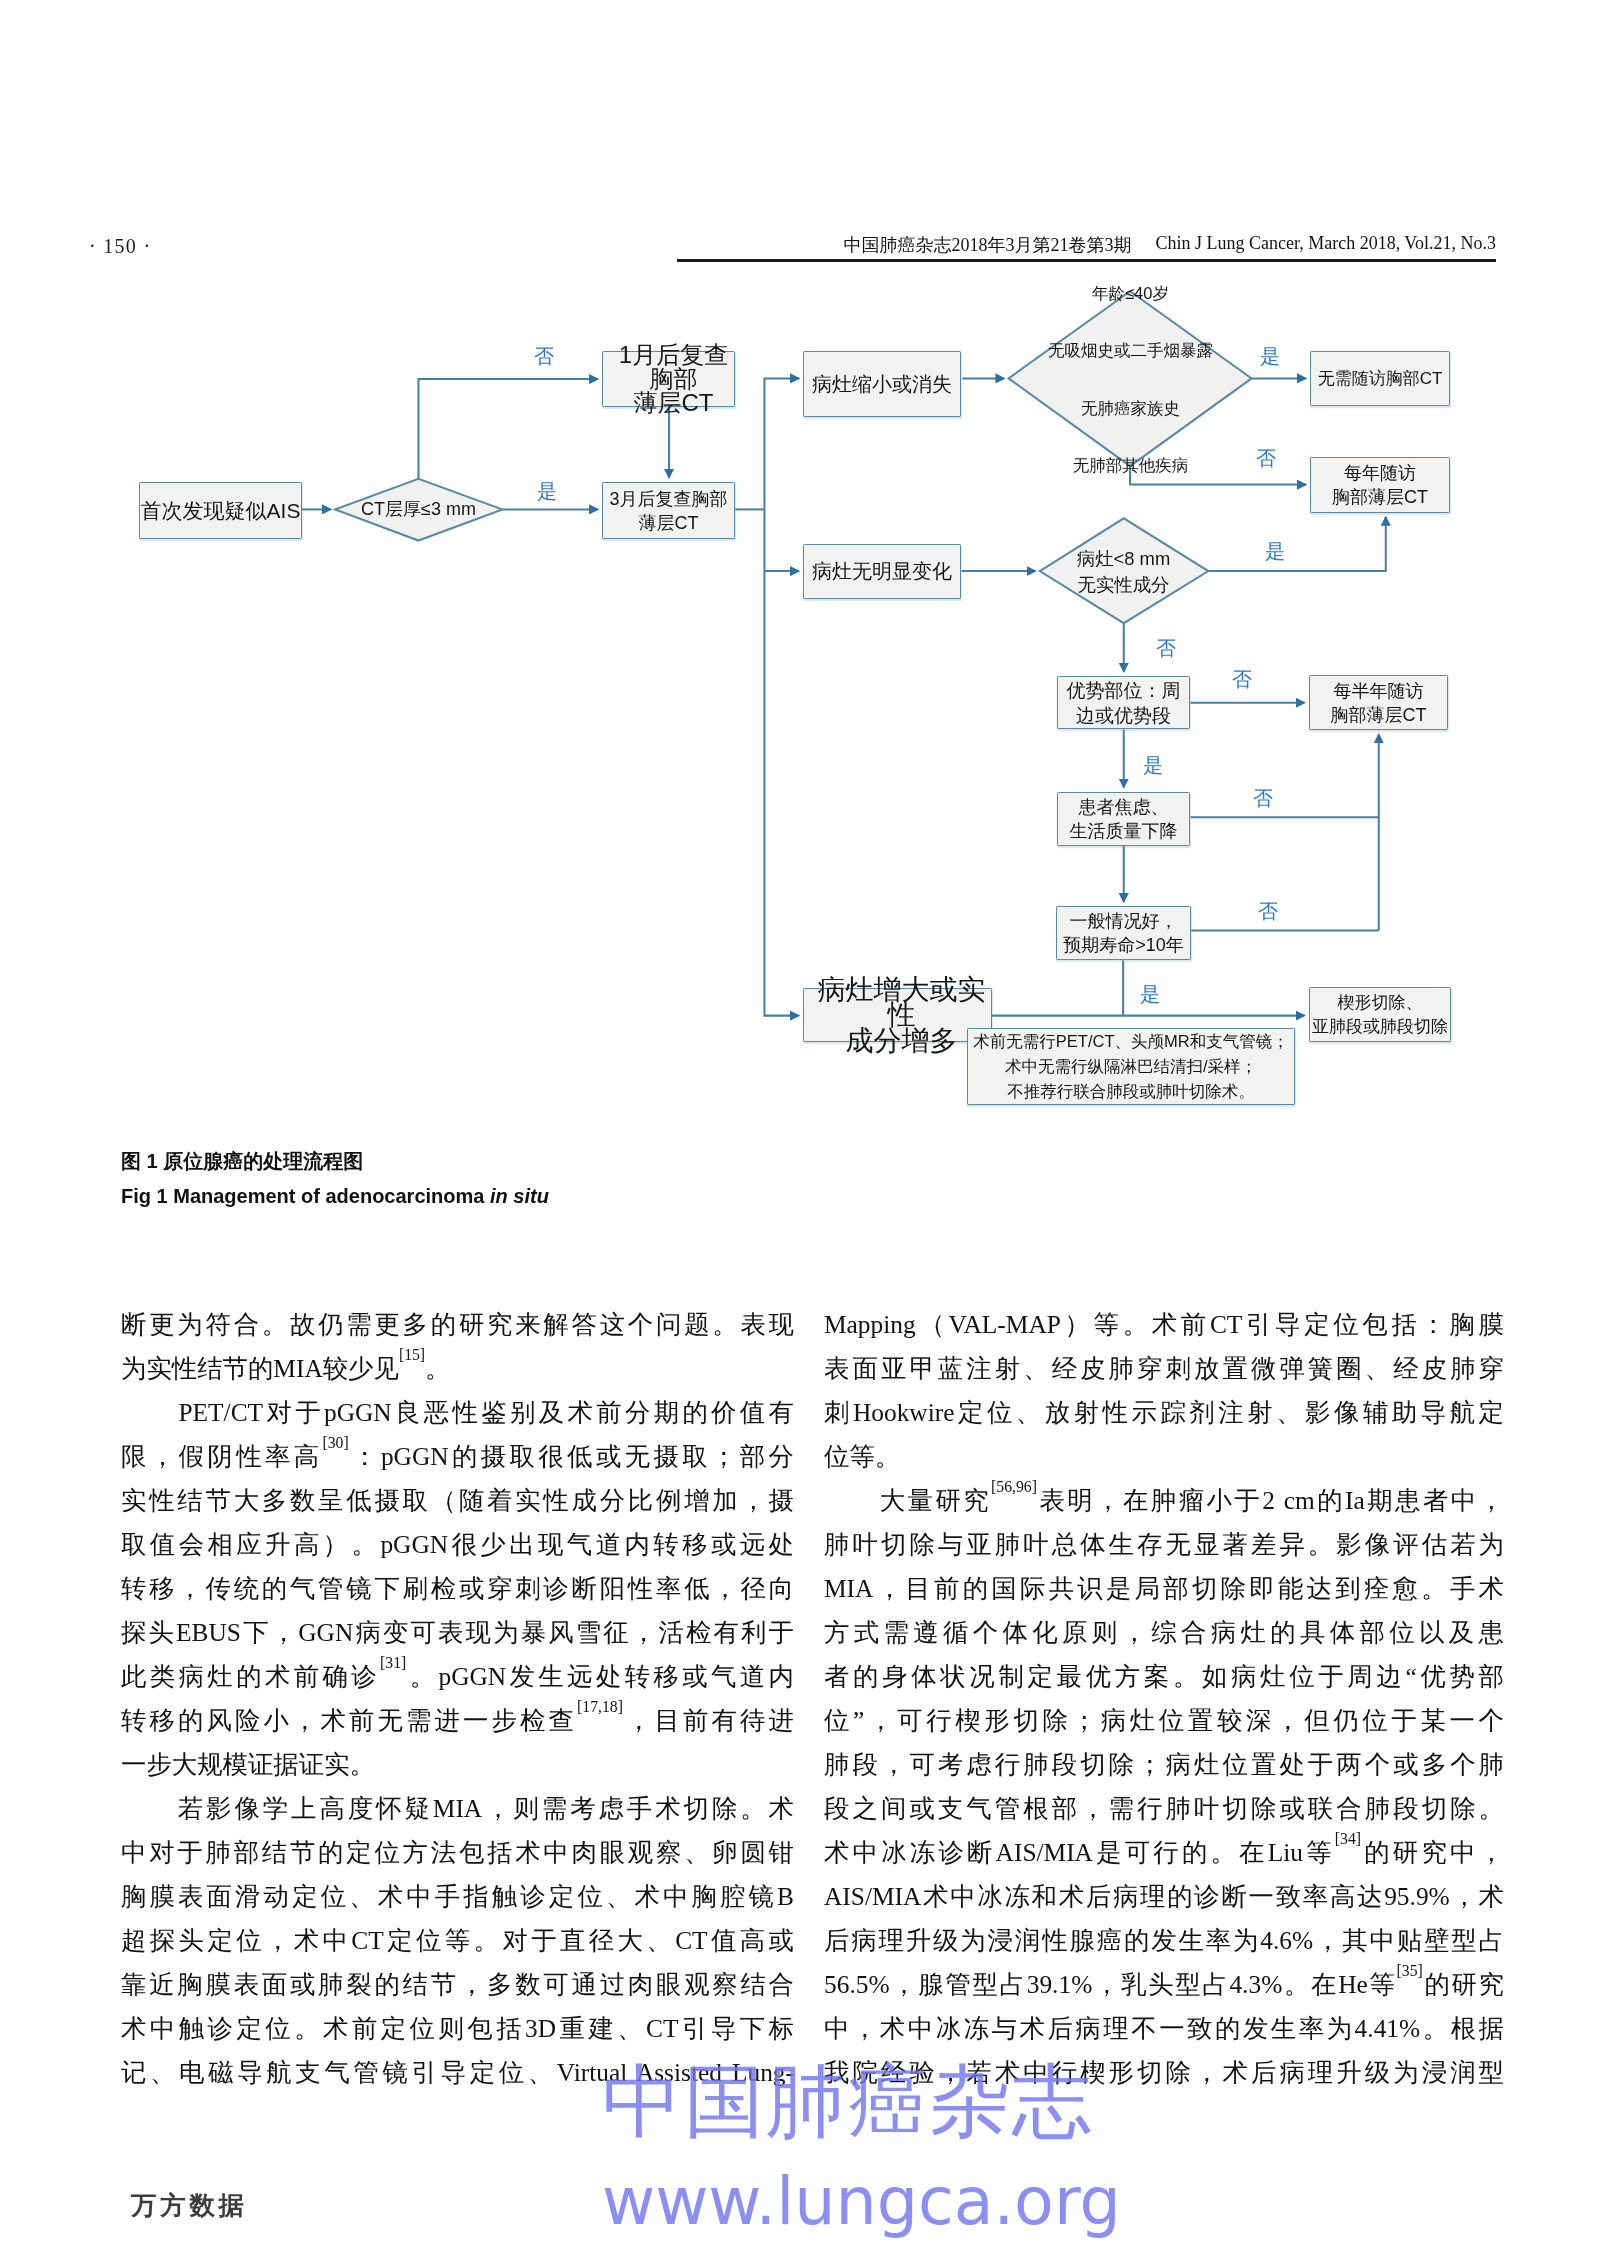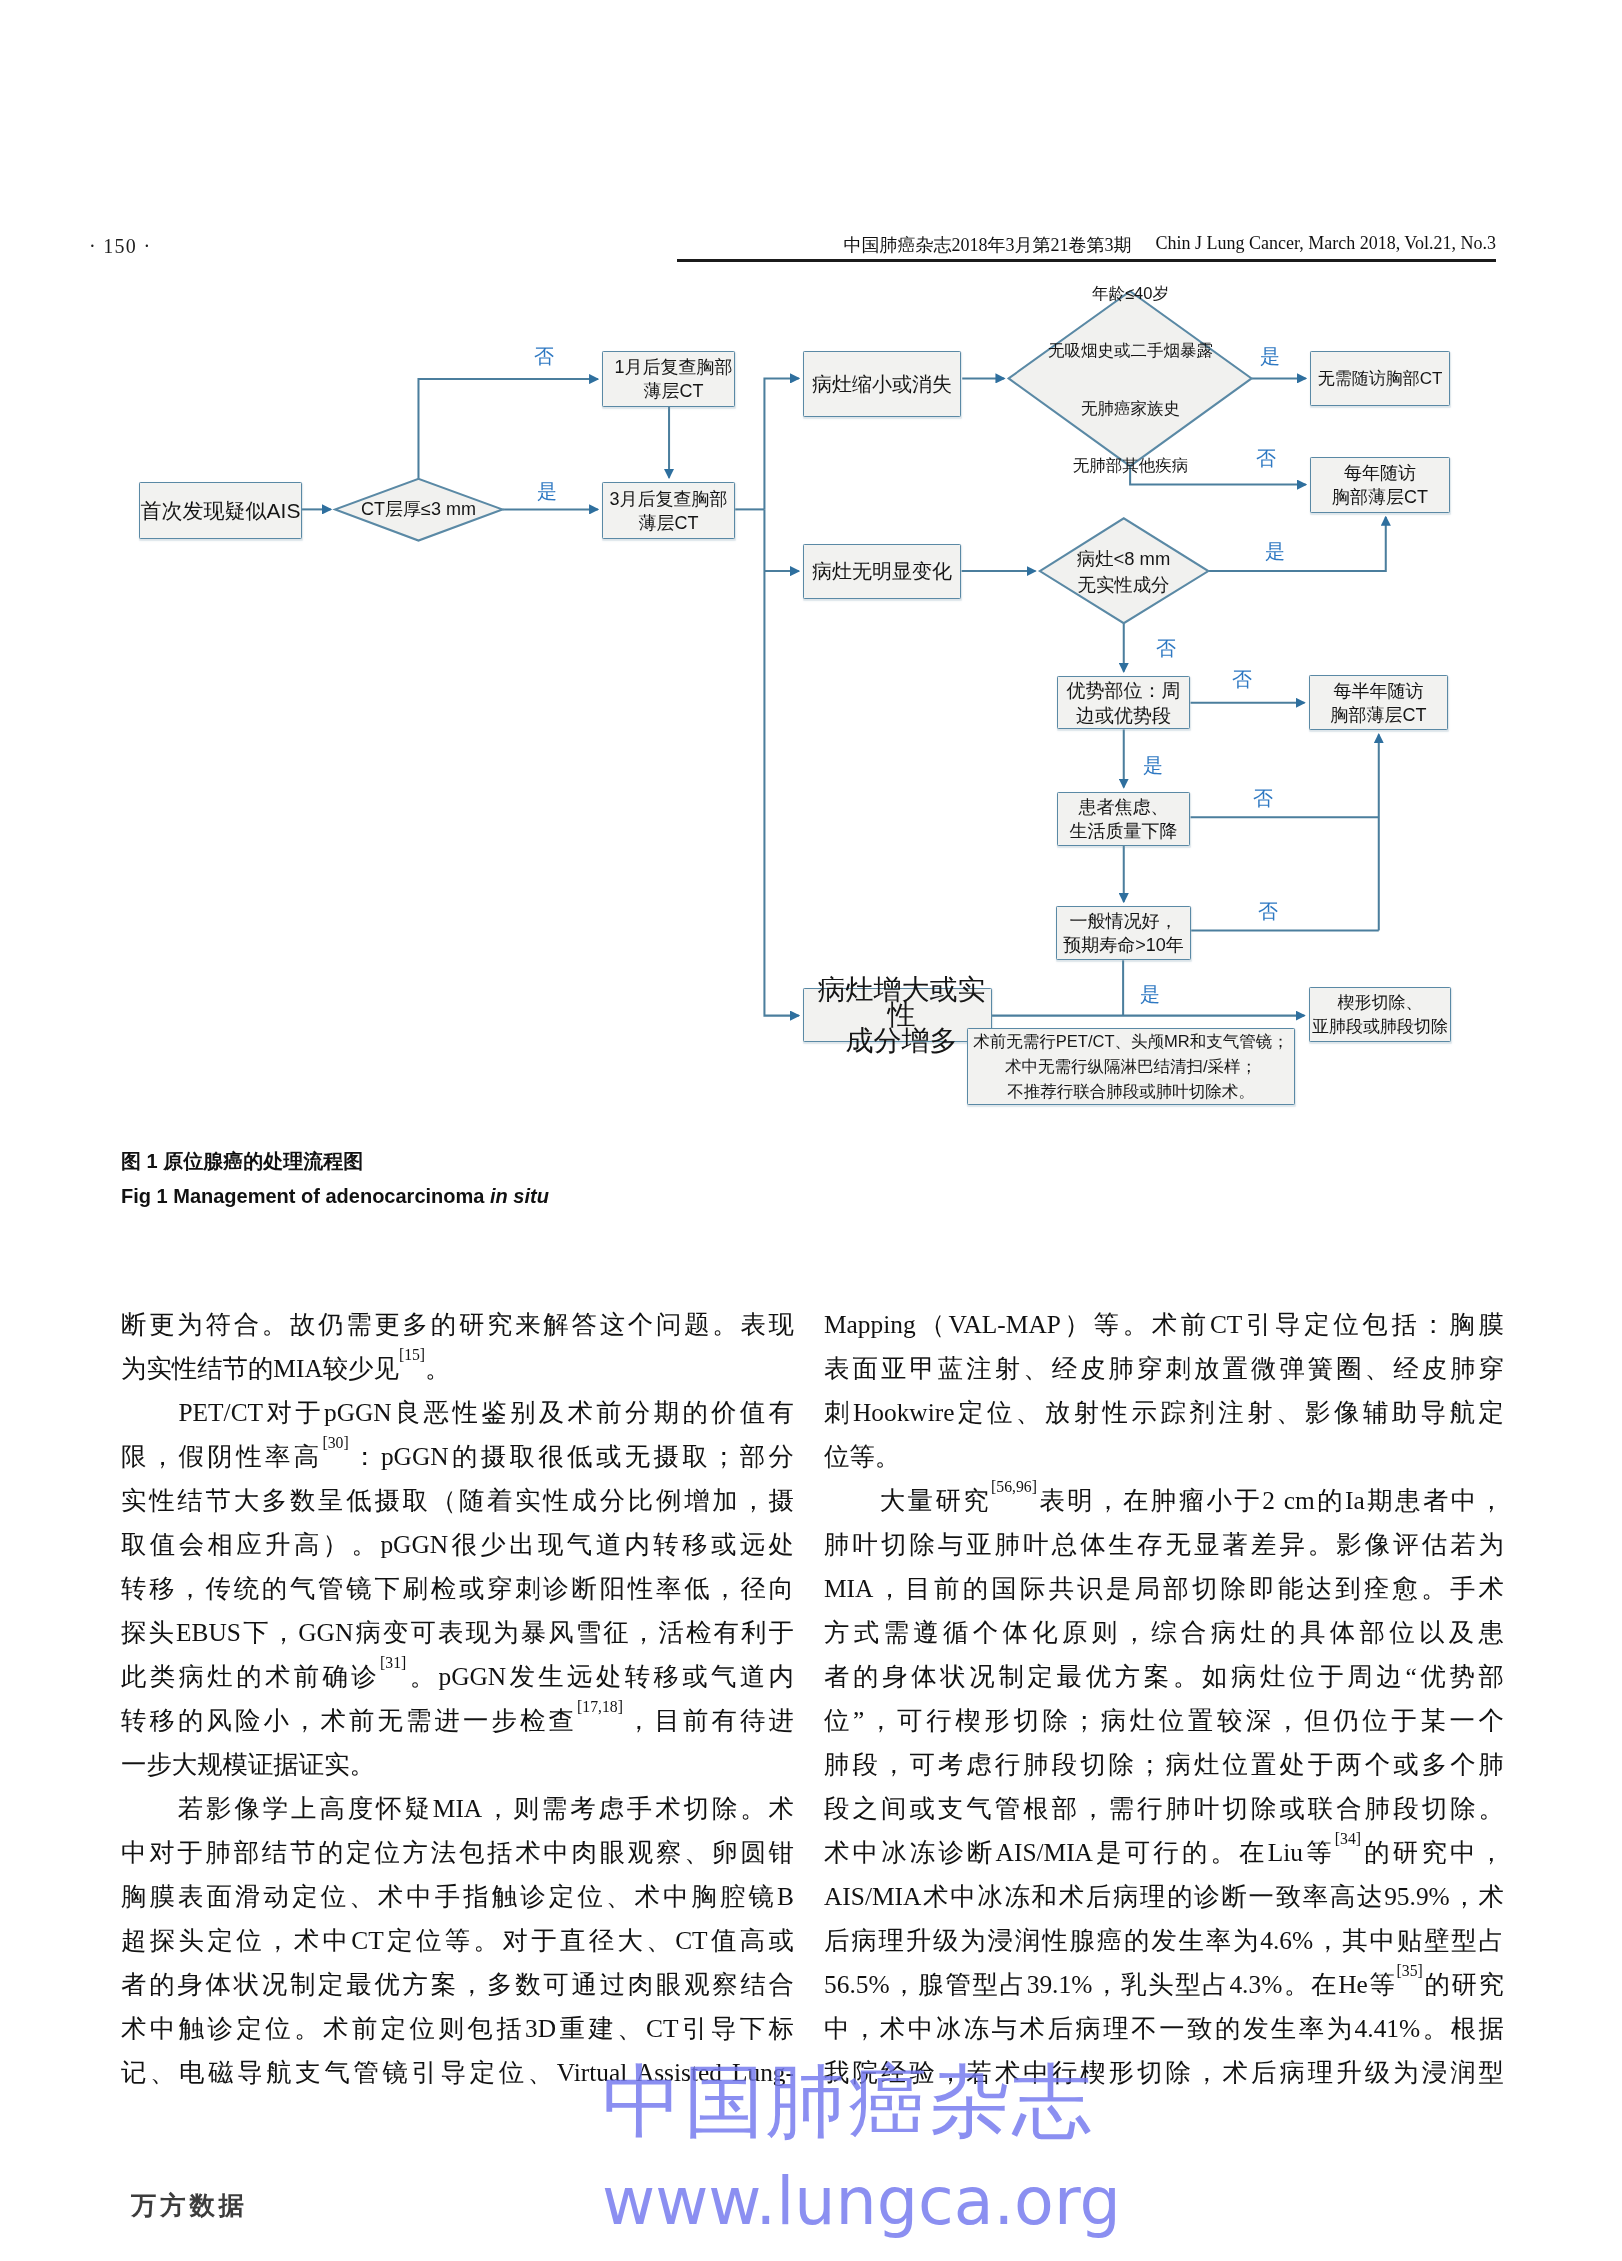--- a/index.html
+++ b/index.html
@@ -87,21 +87,21 @@
       <g fill="#f1f1ef" stroke="#5a89a5" stroke-width="3.2">
         <polygon points="527,801 658,753 790,801 658,850"></polygon>
         <polygon points="1586,595 1777,458 1968,595 1777,733"></polygon>
         <polygon points="1635,898 1767,815 1900,898 1767,980"></polygon>
       </g>
     </svg>
 
     <div class="flow-box" style="left:139px;top:482px;width:163px;height:57px;font-size:21px;">
         <div class="node-line">首次发现疑似AIS</div>
       </div>
-    <div class="flow-box" style="left:602px;top:351px;width:133px;height:56px;font-size:18px;line-height:24px;padding-left:10px;">
+    <div class="flow-box" style="left:602px;top:351px;width:133px;height:56px;font-size:24px;line-height:24px;padding-left:10px;">
         <div class="node-line">1月后复查胸部</div>
         <div class="node-line">薄层CT</div>
       </div>
     <div class="flow-box" style="left:602px;top:482px;width:133px;height:57px;font-size:18px;line-height:24px;">
         <div class="node-line">3月后复查胸部</div>
         <div class="node-line">薄层CT</div>
       </div>
     <div class="flow-box" style="left:803px;top:351px;width:158px;height:66px;font-size:20px;">
         <div class="node-line">病灶缩小或消失</div>
       </div>
@@ -184,21 +184,21 @@
       <div class="tline">取值会相应升高）。pGGN很少出现气道内转移或远处</div>
       <div class="tline">转移，传统的气管镜下刷检或穿刺诊断阳性率低，径向</div>
       <div class="tline">探头EBUS下，GGN病变可表现为暴风雪征，活检有利于</div>
       <div class="tline">此类病灶的术前确诊<sup>[31]</sup>。pGGN发生远处转移或气道内</div>
       <div class="tline">转移的风险小，术前无需进一步检查<sup>[17,18]</sup>，目前有待进</div>
       <div class="tline endline">一步大规模证据证实。</div>
       <div class="tline">　　若影像学上高度怀疑MIA，则需考虑手术切除。术</div>
       <div class="tline">中对于肺部结节的定位方法包括术中肉眼观察、卵圆钳</div>
       <div class="tline">胸膜表面滑动定位、术中手指触诊定位、术中胸腔镜B</div>
       <div class="tline">超探头定位，术中CT定位等。对于直径大、CT值高或</div>
-      <div class="tline">者的身体状况制定最优方案，多数可通过肉眼观察结合</div>
+      <div class="tline">靠近胸膜表面或肺裂的结节，多数可通过肉眼观察结合</div>
       <div class="tline">术中触诊定位。术前定位则包括3D重建、CT引导下标</div>
       <div class="tline">记、电磁导航支气管镜引导定位、Virtual Assisted Lung-</div>
     </div>
   <div class="col col-right">
       <div class="tline">Mapping（VAL-MAP）等。术前CT引导定位包括：胸膜</div>
       <div class="tline">表面亚甲蓝注射、经皮肺穿刺放置微弹簧圈、经皮肺穿</div>
       <div class="tline">刺Hookwire定位、放射性示踪剂注射、影像辅助导航定</div>
       <div class="tline endline">位等。</div>
       <div class="tline">　　大量研究<sup>[56,96]</sup>表明，在肿瘤小于2 cm的Ia期患者中，</div>
       <div class="tline">肺叶切除与亚肺叶总体生存无显著差异。影像评估若为</div>

